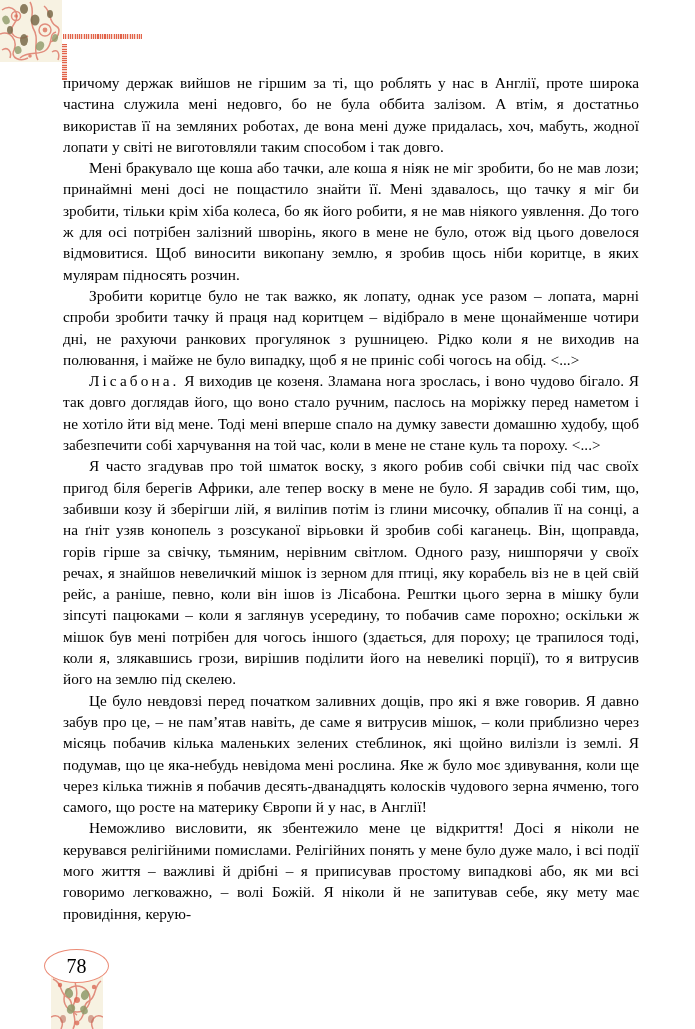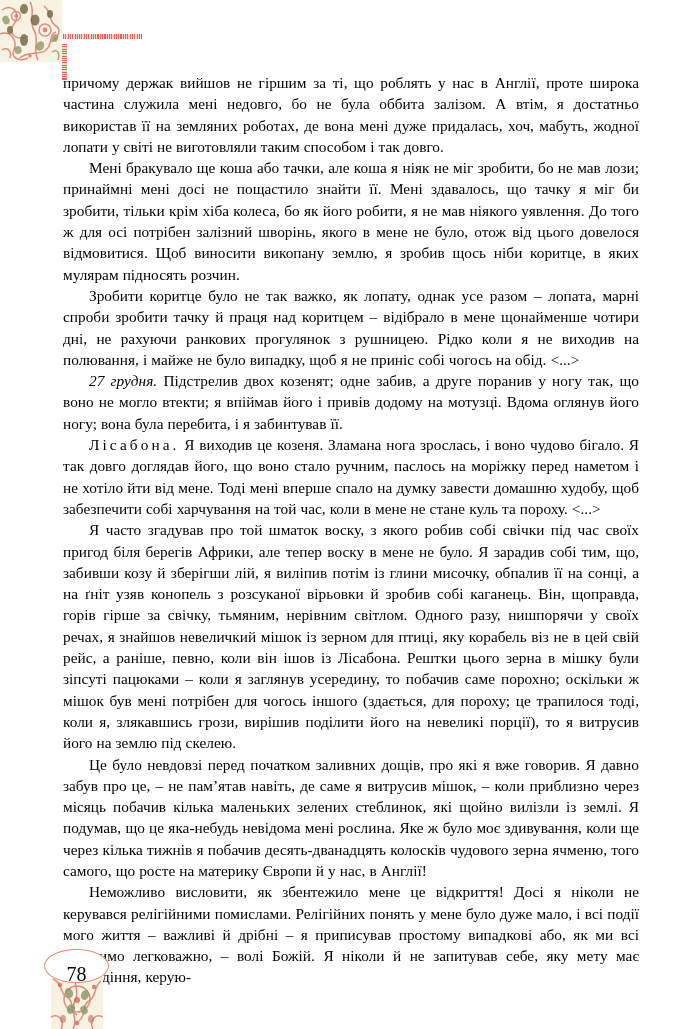--- a/index.html
+++ b/index.html
@@ -99,21 +99,21 @@
     left: 0; top: 0;
     width: 65px;
     height: 34px;
     border: 1.6px solid #eb8b76;
     border-radius: 50%;
     background: #ffffff;
     box-sizing: border-box;
   }
   .page-num {
     position: absolute;
-    left: 0; top: 8px;
+    left: 0; top: 0;
     width: 65px;
     height: 34px;
     line-height: 34px;
     text-align: center;
     font-size: 20px;
     color: #000000;
   }
 </style>
 </head>
 <body>
@@ -157,21 +157,20 @@
 <div class="dash-v"></div>
 
 <div class="text-column">
 
   <p class="cont">причому держак вийшов не гіршим за ті, що роблять у нас в Англії, проте широка частина служила мені недовго, бо не була оббита залізом. А втім, я достатньо використав її на земляних роботах, де вона мені дуже придалась, хоч, мабуть, жодної лопати у світі не виготовляли таким способом і так довго.</p>
 
   <p>Мені бракувало ще коша або тачки, але коша я ніяк не міг зробити, бо не мав лози; принаймні мені досі не пощастило знайти її. Мені здавалось, що тачку я міг би зробити, тільки крім хіба колеса, бо як його робити, я не мав ніякого уявлення. До того ж для осі потрібен залізний шворінь, якого в мене не було, отож від цього довелося відмовитися. Щоб виносити викопану землю, я зробив щось ніби коритце, в яких мулярам підносять розчин.</p>
 
   <p>Зробити коритце було не так важко, як лопату, однак усе разом – лопата, марні спроби зробити тачку й праця над коритцем – відібрало в мене щонайменше чотири дні, не рахуючи ранкових прогулянок з рушницею. Рідко коли я не виходив на полювання, і майже не було випадку, щоб я не приніс собі чогось на обід. &lt;...&gt;</p>
 
-  <p><em class="ital">27 грудня.</em><span> Підстрелив двох козенят; одне забив, а друге поранив у ногу так, що воно не могло втекти; я впіймав його і привів додому на мотузці. Вдома оглянув його ногу; вона була перебита, і я забинтував її.</span></p>
 
   <p><span class="spaced">Лісабона.</span><span> Я виходив це козеня. Зламана нога зрослась, і воно чудово бігало. Я так довго доглядав його, що воно стало ручним, паслось на моріжку перед наметом і не хотіло йти від мене. Тоді мені вперше спало на думку завести домашню худобу, щоб забезпечити собі харчування на той час, коли в мене не стане куль та пороху. &lt;...&gt;</span></p>
 
   <p>Я часто згадував про той шматок воску, з якого робив собі свічки під час своїх пригод біля берегів Африки, але тепер воску в мене не було. Я зарадив собі тим, що, забивши козу й зберігши лій, я виліпив потім із глини мисочку, обпалив її на сонці, а на ґніт узяв конопель з розсуканої вірьовки й зробив собі каганець. Він, щоправда, горів гірше за свічку, тьмяним, нерівним світлом. Одного разу, нишпорячи у своїх речах, я знайшов невеличкий мішок із зерном для птиці, яку корабель віз не в цей свій рейс, а раніше, певно, коли він ішов із Лісабона. Рештки цього зерна в мішку були зіпсуті пацюками – коли я заглянув усередину, то побачив саме порохно; оскільки ж мішок був мені потрібен для чогось іншого (здається, для пороху; це трапилося тоді, коли я, злякавшись грози, вирішив поділити його на невеликі порції), то я витрусив його на землю під скелею.</p>
 
   <p>Це було невдовзі перед початком заливних дощів, про які я вже говорив. Я давно забув про це, – не пам’ятав навіть, де саме я витрусив мішок, – коли приблизно через місяць побачив кілька маленьких зелених стеблинок, які щойно вилізли із землі. Я подумав, що це яка-небудь невідома мені рослина. Яке ж було моє здивування, коли ще через кілька тижнів я побачив десять-дванадцять колосків чудового зерна ячменю, того самого, що росте на материку Європи й у нас, в Англії!</p>
 
   <p>Неможливо висловити, як збентежило мене це відкриття! Досі я ніколи не керувався релігійними помислами. Релігійних понять у мене було дуже мало, і всі події мого життя – важливі й дрібні – я приписував простому випадкові або, як ми всі говоримо легковажно, – волі Божій. Я ніколи й не запитував себе, яку мету має провидіння, керую-</p>
 
 </div>

